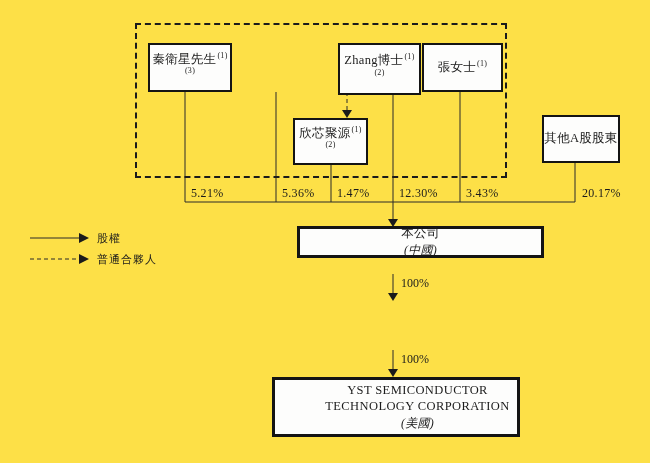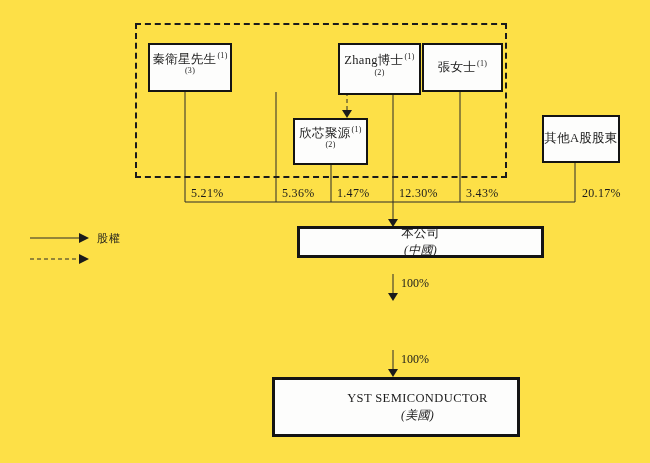--- a/index.html
+++ b/index.html
@@ -122,29 +122,31 @@
   </div>
 
   <div class="pct" style="left:191px;top:186px;">5.21%</div>
   <div class="pct" style="left:282px;top:186px;">5.36%</div>
   <div class="pct" style="left:337px;top:186px;">1.47%</div>
   <div class="pct" style="left:399px;top:186px;">12.30%</div>
   <div class="pct" style="left:466px;top:186px;">3.43%</div>
   <div class="pct" style="left:582px;top:186px;">20.17%</div>
 
   <div class="legend-label" style="left:97px;top:231px;">股權</div>
+  <div class="legend-label" style="left:97px;top:252px;">普通合夥人</div>
 
   <div class="node thick" style="left:270px;top:226px;width:247px;height:32px;margin-left:27px;">
     <span>本公司</span>
     <span class="loc">(中國)</span>
   </div>
 
   <div class="ownlabel" style="left:401px;top:276px;">100%</div>
 
 
   <div class="ownlabel" style="left:401px;top:352px;">100%</div>
 
   <div class="node thick" style="left:272px;top:377px;width:248px;height:60px;padding-left:43px;">
     <span class="en">YST SEMICONDUCTOR</span>
+    <span class="en">TECHNOLOGY CORPORATION</span>
     <span class="loc">(美國)</span>
   </div>
 
 </div>
 
 </body></html>

